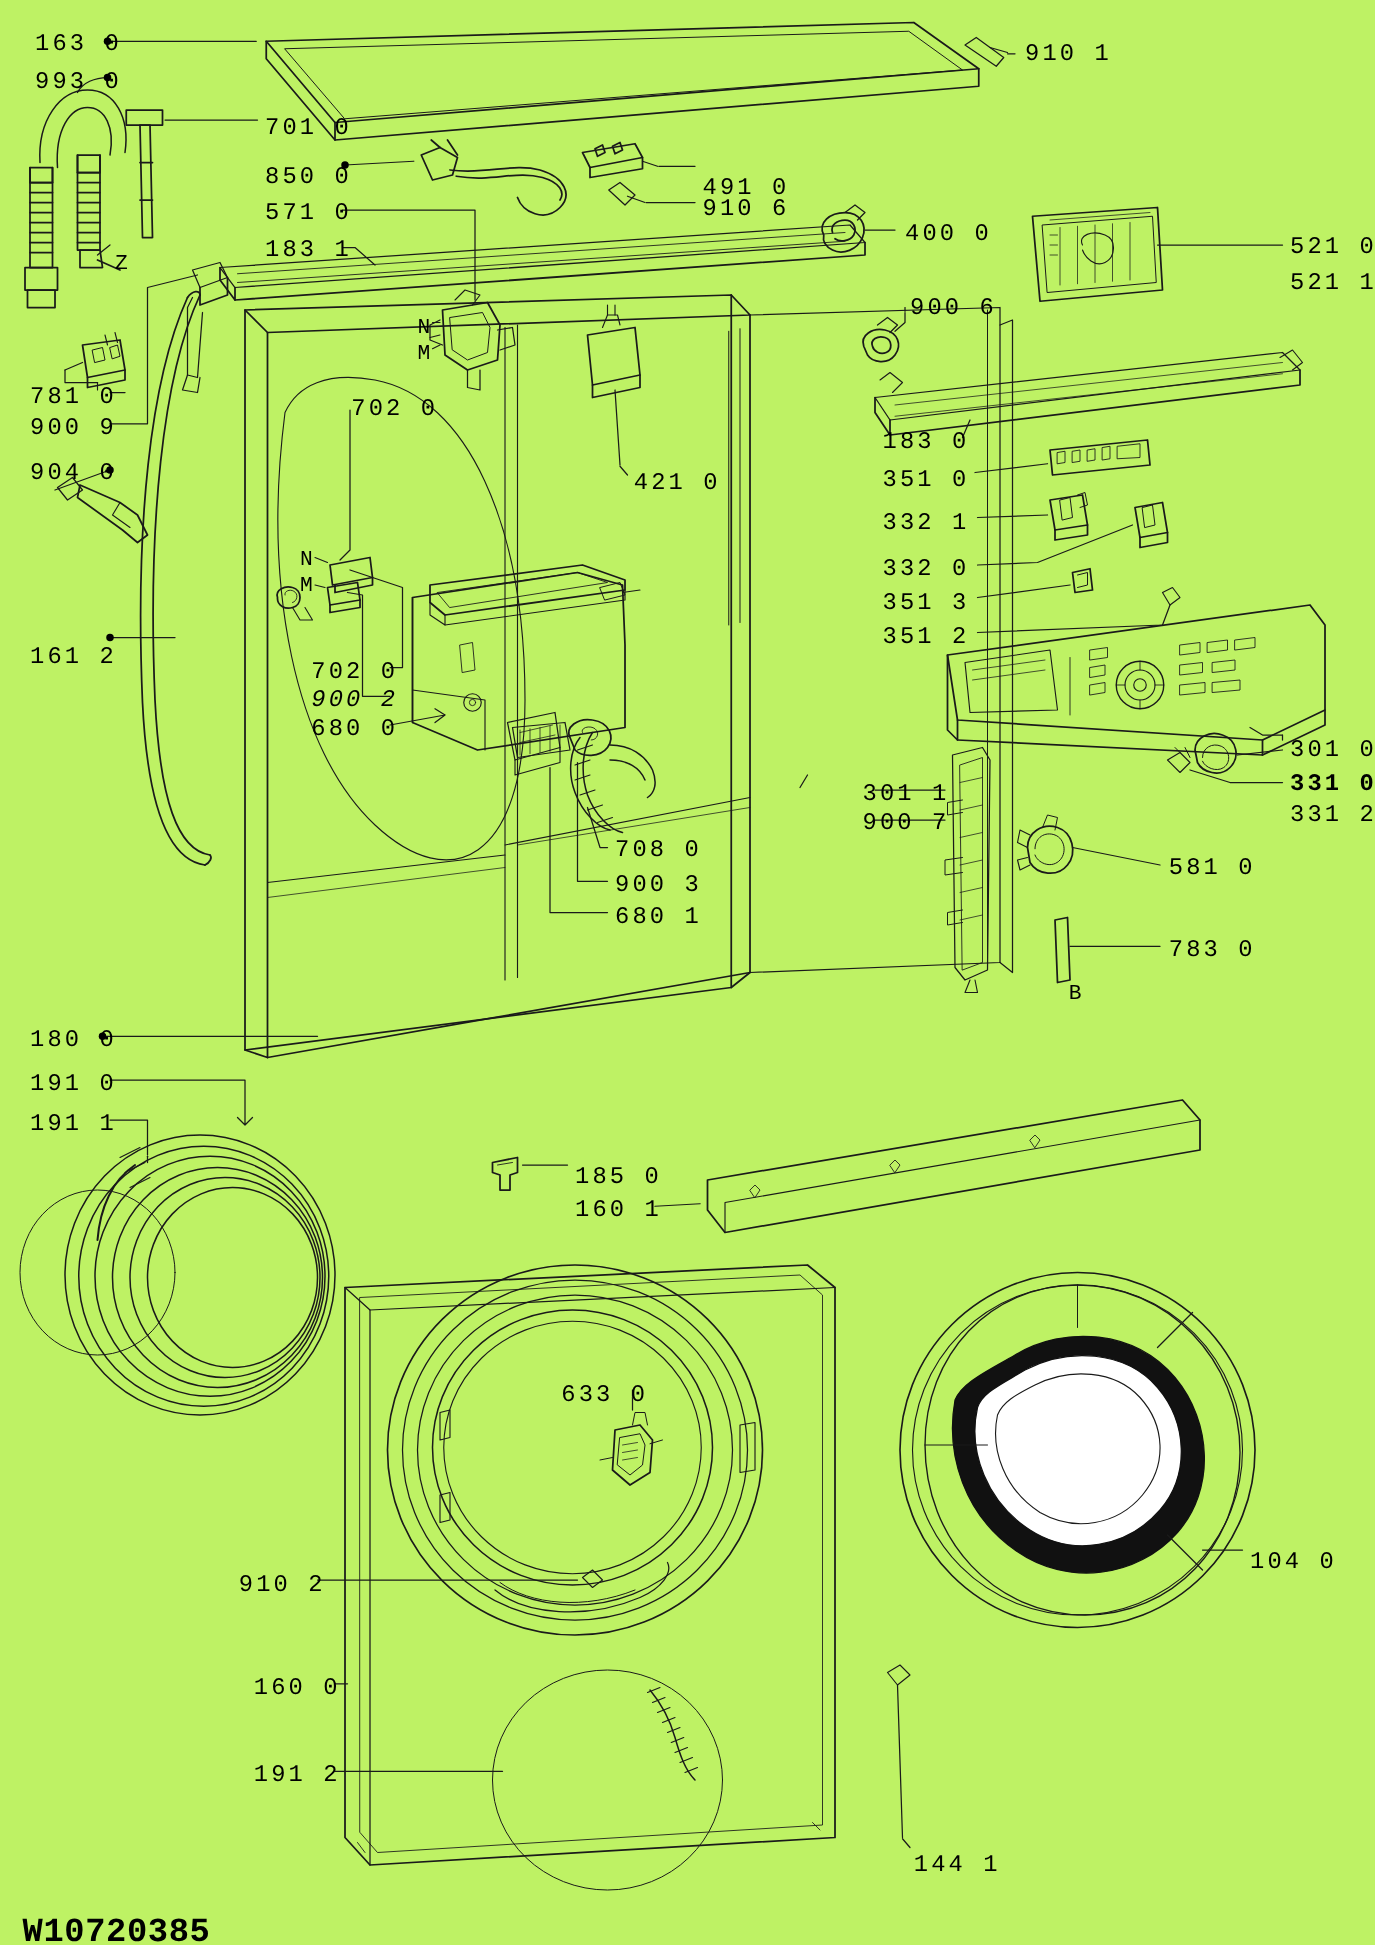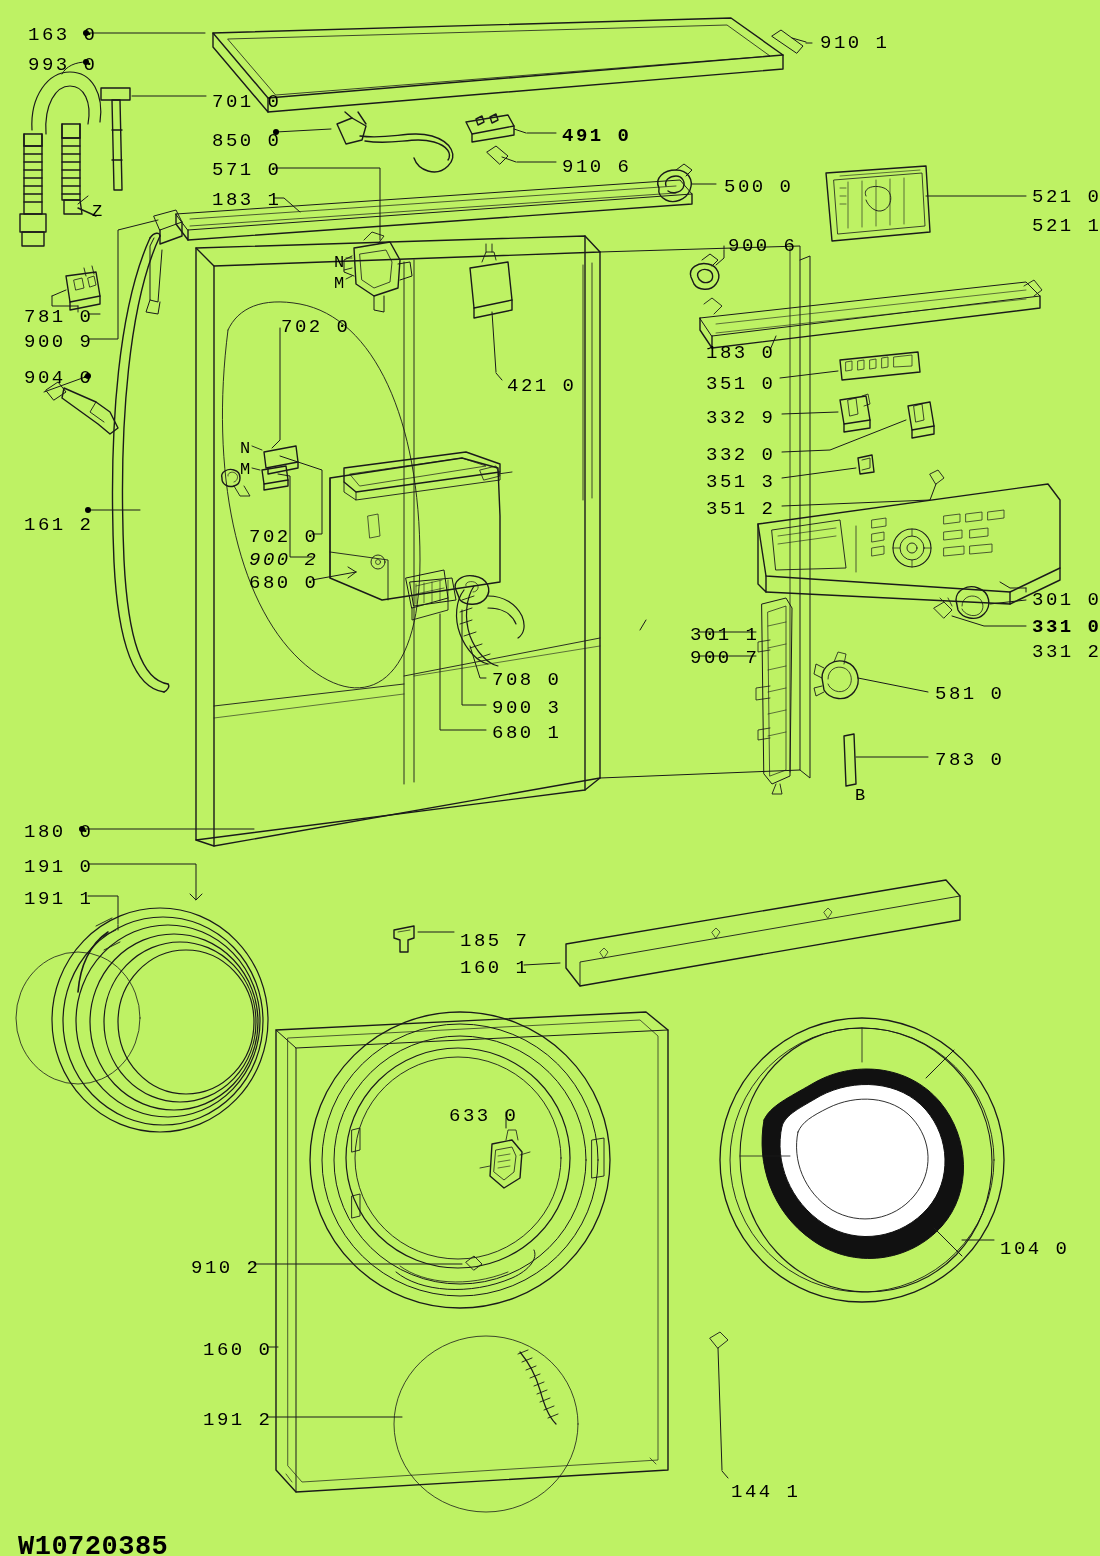--- a/index.html
+++ b/index.html
@@ -428,57 +428,57 @@
 
       <path d="M640 630 L646 620" stroke-width="1"></path>
     </g>
   </svg>
 
   <div class="callout" style="left:28px; top:26px;">163 0</div>
   <div class="callout" style="left:28px; top:56px;">993 0</div>
   <div class="callout" style="left:820px; top:34px;">910 1</div>
   <div class="callout" style="left:212px; top:93px;">701 0</div>
   <div class="callout" style="left:212px; top:132px;">850 0</div>
-  <div class="callout" style="left:562px; top:127px;font-weight:bold;">491 0</div>
+  <div class="callout" style="left:562px; top:141px;">491 0</div>
   <div class="callout" style="left:212px; top:161px;">571 0</div>
   <div class="callout" style="left:562px; top:158px;">910 6</div>
   <div class="callout" style="left:212px; top:191px;">183 1</div>
-  <div class="callout" style="left:724px; top:178px;">500 0</div>
+  <div class="callout" style="left:724px; top:178px;">400 0</div>
   <div class="callout" style="left:1032px; top:188px;">521 0</div>
   <div class="callout" style="left:1032px; top:217px;">521 1</div>
   <div class="callout" style="left:728px; top:237px;">900 6</div>
   <div class="callout" style="left:24px; top:308px;">781 0</div>
   <div class="callout" style="left:24px; top:333px;">900 9</div>
   <div class="callout" style="left:281px; top:318px;">702 0</div>
   <div class="callout" style="left:706px; top:344px;">183 0</div>
   <div class="callout" style="left:706px; top:375px;">351 0</div>
   <div class="callout" style="left:24px; top:369px;">904 0</div>
   <div class="callout" style="left:507px; top:377px;">421 0</div>
-  <div class="callout" style="left:706px; top:409px;">332 9</div>
+  <div class="callout" style="left:706px; top:409px;">332 1</div>
   <div class="callout" style="left:706px; top:446px;">332 0</div>
   <div class="callout" style="left:706px; top:473px;">351 3</div>
   <div class="callout" style="left:706px; top:500px;">351 2</div>
   <div class="callout" style="left:24px; top:503px;margin-top:13px;">161 2</div>
   <div class="callout" style="left:249px; top:528px;">702 0</div>
   <div class="callout" style="left:249px; top:551px;font-style:italic;">900 2</div>
   <div class="callout" style="left:249px; top:574px;">680 0</div>
   <div class="callout" style="left:1032px; top:591px;">301 0</div>
   <div class="callout" style="left:1032px; top:618px;font-weight:bold;">331 0</div>
   <div class="callout" style="left:1032px; top:643px;">331 2</div>
   <div class="callout" style="left:690px; top:626px;">301 1</div>
   <div class="callout" style="left:690px; top:649px;text-align:center;">900 7</div>
   <div class="callout" style="left:492px; top:671px;">708 0</div>
   <div class="callout" style="left:935px; top:685px;">581 0</div>
   <div class="callout" style="left:492px; top:699px;">900 3</div>
   <div class="callout" style="left:492px; top:724px;">680 1</div>
   <div class="callout" style="left:935px; top:751px;">783 0</div>
   <div class="callout" style="left:24px; top:823px;">180 0</div>
   <div class="callout" style="left:24px; top:858px;">191 0</div>
   <div class="callout" style="left:24px; top:890px;">191 1</div>
-  <div class="callout" style="left:460px; top:932px;">185 7</div>
+  <div class="callout" style="left:460px; top:932px;">185 0</div>
   <div class="callout" style="left:460px; top:959px;">160 1</div>
   <div class="callout" style="left:449px; top:1107px;">633 0</div>
   <div class="callout" style="left:1000px; top:1240px;">104 0</div>
   <div class="callout" style="left:191px; top:1259px;">910 2</div>
   <div class="callout" style="left:203px; top:1341px;">160 0</div>
   <div class="callout" style="left:203px; top:1411px;">191 2</div>
   <div class="callout" style="left:731px; top:1483px;">144 1</div>
 
   <div class="letter-mark" style="left:92px; top:203px;">Z</div>
   <div class="letter-mark" style="left:334px; top:254px;">N</div>

